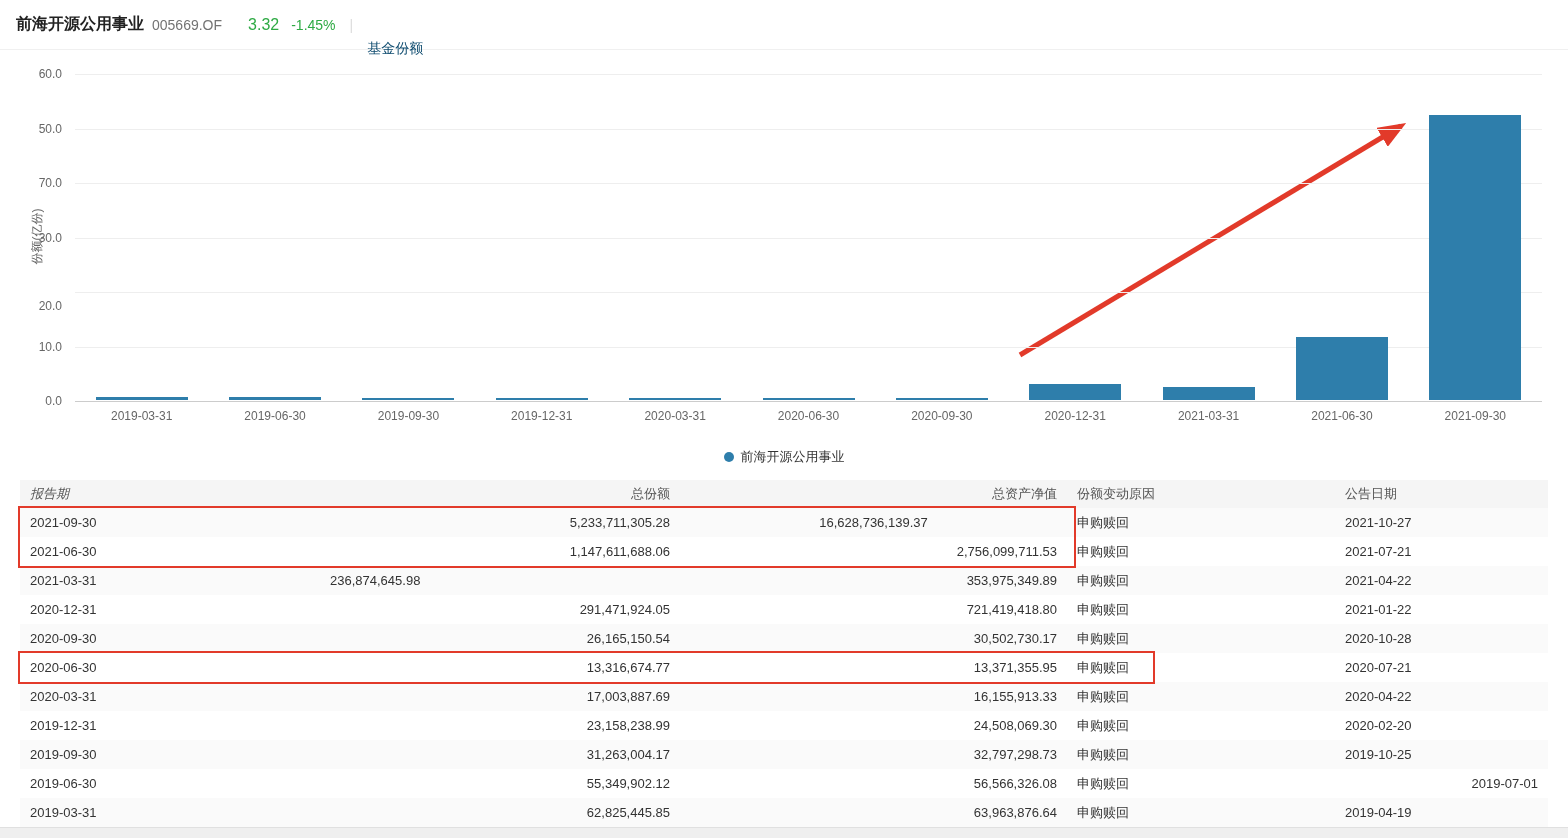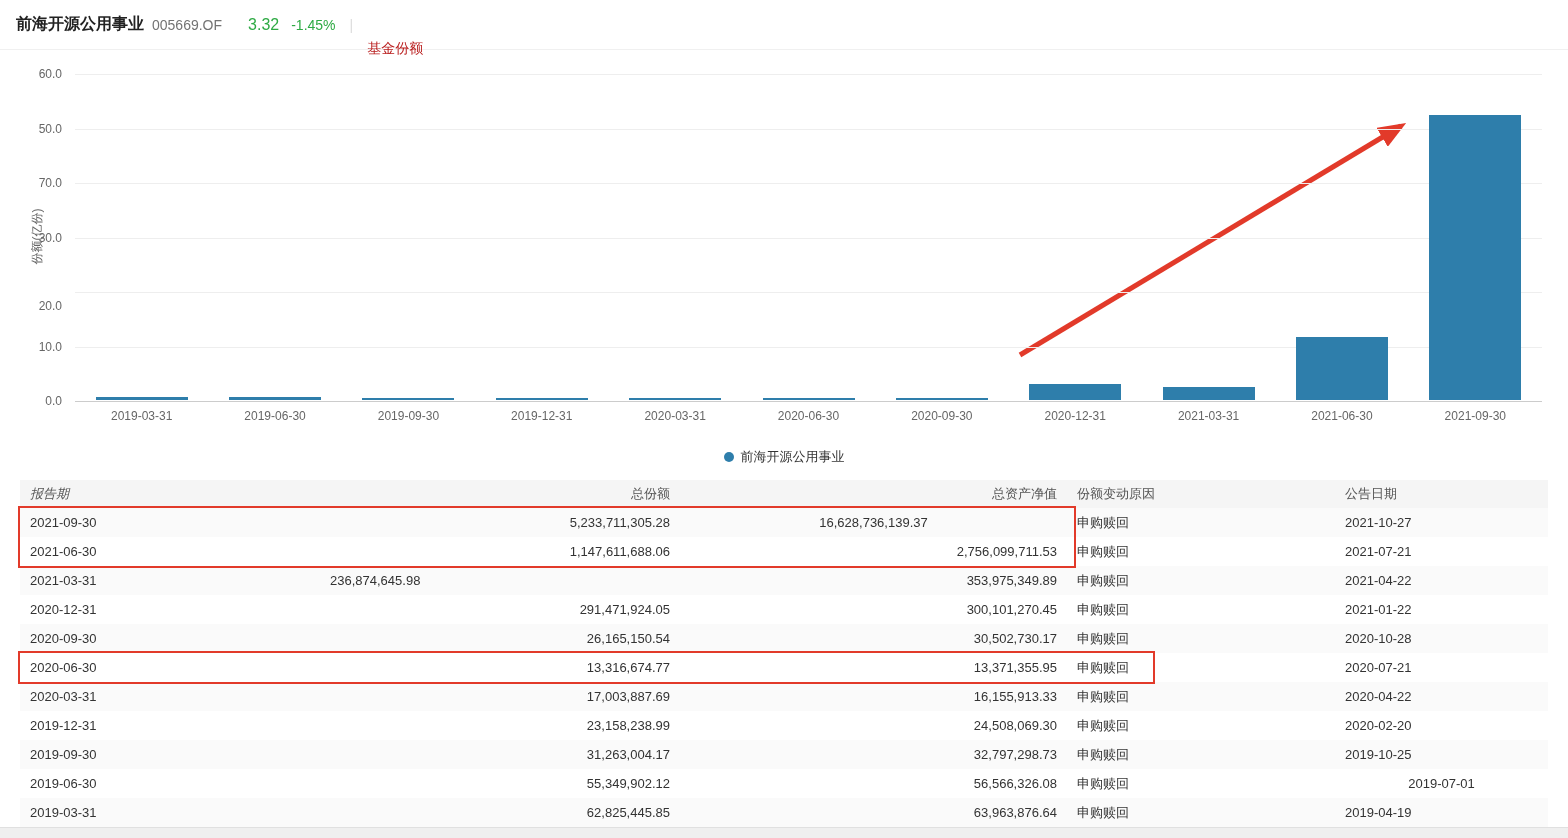--- a/index.html
+++ b/index.html
@@ -7,21 +7,21 @@
     width:1568px;height:838px;overflow:hidden;background:#fff;color:#333;
     font-family:"Liberation Sans","DejaVu Sans",sans-serif;
   }
   
   .topbar{height:50px;display:flex;align-items:center;padding:0 16px;border-bottom:1px solid #f0f0f0;box-sizing:border-box;}
   .fund-name{font-size:16px;font-weight:bold;color:#222;margin-right:8px;}
   .fund-code{font-size:14px;color:#737373;margin-right:26px;}
   .fund-nav{font-size:16px;color:#2eaa44;margin-right:12px;}
   .fund-chg{font-size:14px;color:#2eaa44;margin-right:14px;}
   .hdr-sep{color:#dcdcdc;font-size:14px;margin-right:14px;}
-  .tab-label{font-size:14px;color:#b91c1c;cursor:pointer;margin-top:48px;}
+  .tab-label{font-size:14px;color:#0c4a6e;cursor:pointer;margin-top:48px;}
   
   .chart{position:relative;height:430px;}
   .y-title{position:absolute;left:-23px;top:178px;width:120px;text-align:center;
            transform:rotate(-90deg);font-size:12px;color:#666;}
   .plot{position:absolute;left:75px;top:24px;width:1467px;height:327px;}
   .gridline{position:absolute;left:0;right:0;height:1px;background:#eeeeee;}
   .gridline.axis{background:#cccccc;}
   .bar{position:absolute;bottom:1px;}
   .yticks{position:absolute;left:0;top:24px;width:62px;height:327px;}
   .ytick{position:absolute;right:0;font-size:12px;color:#666;line-height:16px;}
@@ -149,21 +149,21 @@
         <tr>
           <td style="text-align: left;">2021-03-31</td>
           <td style="">236,874,645.98</td>
           <td style="text-align: right;">353,975,349.89</td>
           <td style="text-align: left;">申购赎回</td>
           <td style="text-align: left;">2021-04-22</td>
         </tr>
         <tr>
           <td style="text-align: left;">2020-12-31</td>
           <td style="text-align: right;">291,471,924.05</td>
-          <td style="text-align: right;">300,101,270.45</td>
+          <td style="text-align: right;">721,419,418.80</td>
           <td style="text-align: left;">申购赎回</td>
           <td style="text-align: left;">2021-01-22</td>
         </tr>
         <tr>
           <td style="text-align: left;">2020-09-30</td>
           <td style="text-align: right;">26,165,150.54</td>
           <td style="text-align: right;">30,502,730.17</td>
           <td style="text-align: left;">申购赎回</td>
           <td style="text-align: left;">2020-10-28</td>
         </tr>
@@ -193,21 +193,21 @@
           <td style="text-align: right;">31,263,004.17</td>
           <td style="text-align: right;">32,797,298.73</td>
           <td style="text-align: left;">申购赎回</td>
           <td style="text-align: left;">2019-10-25</td>
         </tr>
         <tr>
           <td style="text-align: left;">2019-06-30</td>
           <td style="text-align: right;">55,349,902.12</td>
           <td style="text-align: right;">56,566,326.08</td>
           <td style="text-align: left;">申购赎回</td>
-          <td style="text-align: center; margin-top: 8px;">2019-07-01</td>
+          <td style="text-align: right; margin-top: 8px;">2019-07-01</td>
         </tr>
         <tr>
           <td style="text-align: left;">2019-03-31</td>
           <td style="text-align: right;">62,825,445.85</td>
           <td style="text-align: right;">63,963,876.64</td>
           <td style="text-align: left;">申购赎回</td>
           <td style="text-align: left;">2019-04-19</td>
         </tr>
       </tbody>
   </table>

